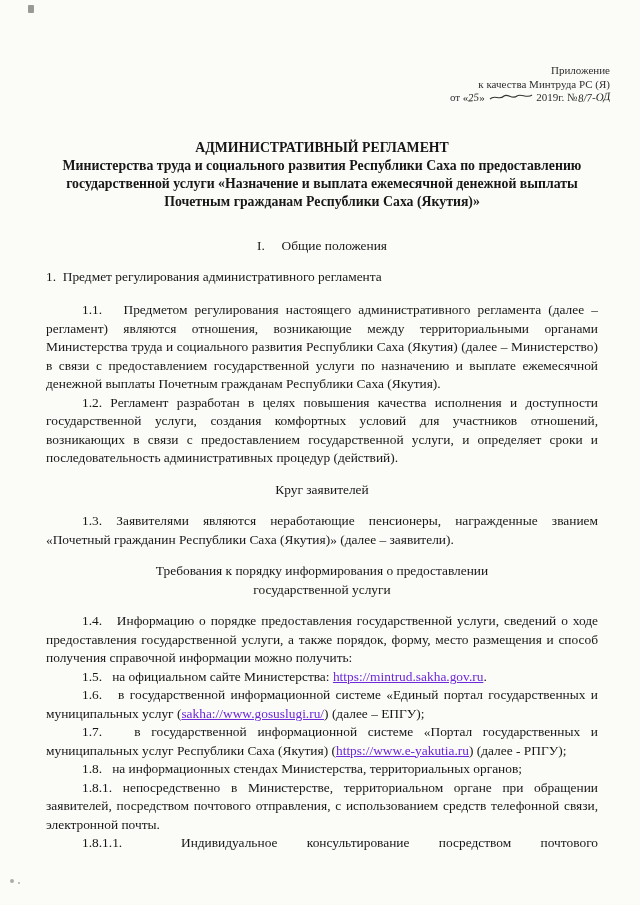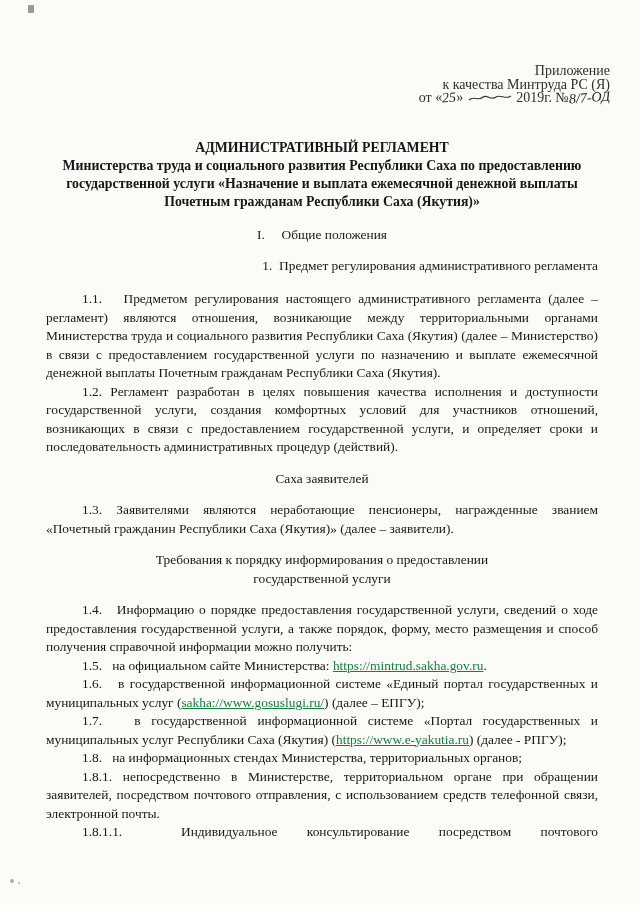--- a/index.html
+++ b/index.html
@@ -8,47 +8,47 @@
     width: 640px; height: 905px;
     background: #fbfbf8;
     overflow: hidden;
     position: relative;
     font-family: "Liberation Serif", "DejaVu Serif", serif;
     color: #171717;
   }
   .annotation {
     position: absolute; top: 64px; right: 30px;
     text-align: right;
-    font-size: 14px; line-height: 13.5px;
+    font-size: 11px; line-height: 13.5px;
     color: #2e2e2e;
   }
   .handwrite {
     display: inline-block;
     font-style: italic;
     transform: rotate(-4deg);
     color: #24241f;
   }
   .squiggle { display: inline-block; vertical-align: baseline; margin: 0 1px -1px 1px; }
   .content {
     position: absolute; top: 139px; left: 46px; width: 552px;
     font-size: 13.4px; line-height: 18.5px;
   }
   .title {
     text-align: center; font-weight: 700;
     font-size: 13.8px; line-height: 18px;
-    margin-bottom: 15px;
+    margin-bottom: 26px;
   }
   .title div { margin: 0; }
   .h-section { text-align: center; font-weight: 400; margin: 0 0 12px 0; }
-  .h-sub { text-align: right; margin: 0 0 15px 0; }
+  .h-sub { text-align: left; margin: 0 0 15px 0; }
   .h-center { text-align: center; margin: 13px 0; }
   .h-narrow { max-width: 430px; margin-left: auto; margin-right: auto; }
   .para { margin: 0; text-align: justify; text-indent: 36px; }
   .stretch { text-align-last: justify; }
-  .doclink { color: #15803d; text-decoration: underline; cursor: pointer; }
+  .doclink { color: #6d28d9; text-decoration: underline; cursor: pointer; }
   .artifact-tl {
     position: absolute; top: 5px; left: 28px;
     width: 6px; height: 8px; background: #4a4a44;
     opacity: .55; border-radius: 1px;
   }
   .artifact-bl {
     position: absolute; bottom: 22px; left: 10px;
     width: 4px; height: 4px; background: #6d6d66; opacity: .55;
     border-radius: 50%;
     box-shadow: 7px 2px 0 -1px #6d6d66;
@@ -80,21 +80,21 @@
       <div>Министерства труда и социального развития Республики Саха по предоставлению государственной услуги «Назначение и выплата ежемесячной денежной выплаты Почетным гражданам Республики Саха (Якутия)»</div>
     </div>
 
     <div class="h-section">I.&nbsp;&nbsp;&nbsp;&nbsp;&nbsp;Общие положения</div>
 
     <div class="h-sub">1.&nbsp;&nbsp;Предмет регулирования административного регламента</div>
 
     <p class="para">1.1.&nbsp;&nbsp;&nbsp;Предметом регулирования настоящего административного регламента (далее – регламент) являются отношения, возникающие между территориальными органами Министерства труда и социального развития Республики Саха (Якутия) (далее – Министерство) в связи с предоставлением государственной услуги по назначению и выплате ежемесячной денежной выплаты Почетным гражданам Республики Саха (Якутия).</p>
     <p class="para">1.2.&nbsp;Регламент разработан в целях повышения качества исполнения и доступности государственной услуги, создания комфортных условий для участников отношений, возникающих в связи с предоставлением государственной услуги, и определяет сроки и последовательность административных процедур (действий).</p>
 
-    <div class="h-center">Саха заявителей</div>
+    <div class="h-center">Круг заявителей</div>
 
     <p class="para">1.3.&nbsp;Заявителями являются неработающие пенсионеры, награжденные званием «Почетный гражданин Республики Саха (Якутия)» (далее – заявители).</p>
 
     <div class="h-center h-narrow">Требования к порядку информирования о предоставлении государственной услуги</div>
 
     <p class="para">1.4.&nbsp;&nbsp;&nbsp;Информацию о порядке предоставления государственной услуги, сведений о ходе предоставления государственной услуги, а также порядок, форму, место размещения и способ получения справочной информации можно получить:</p>
 
     <p class="para"><span>1.5.&nbsp;&nbsp;&nbsp;на официальном сайте Министерства: </span><a class="doclink">https://mintrud.sakha.gov.ru</a><span>.</span></p>
 
     <p class="para"><span>1.6.&nbsp;&nbsp;&nbsp;в государственной информационной системе «Единый портал государственных и муниципальных услуг (</span><a class="doclink">sakha://www.gosuslugi.ru/</a><span>) (далее – ЕПГУ);</span></p>

